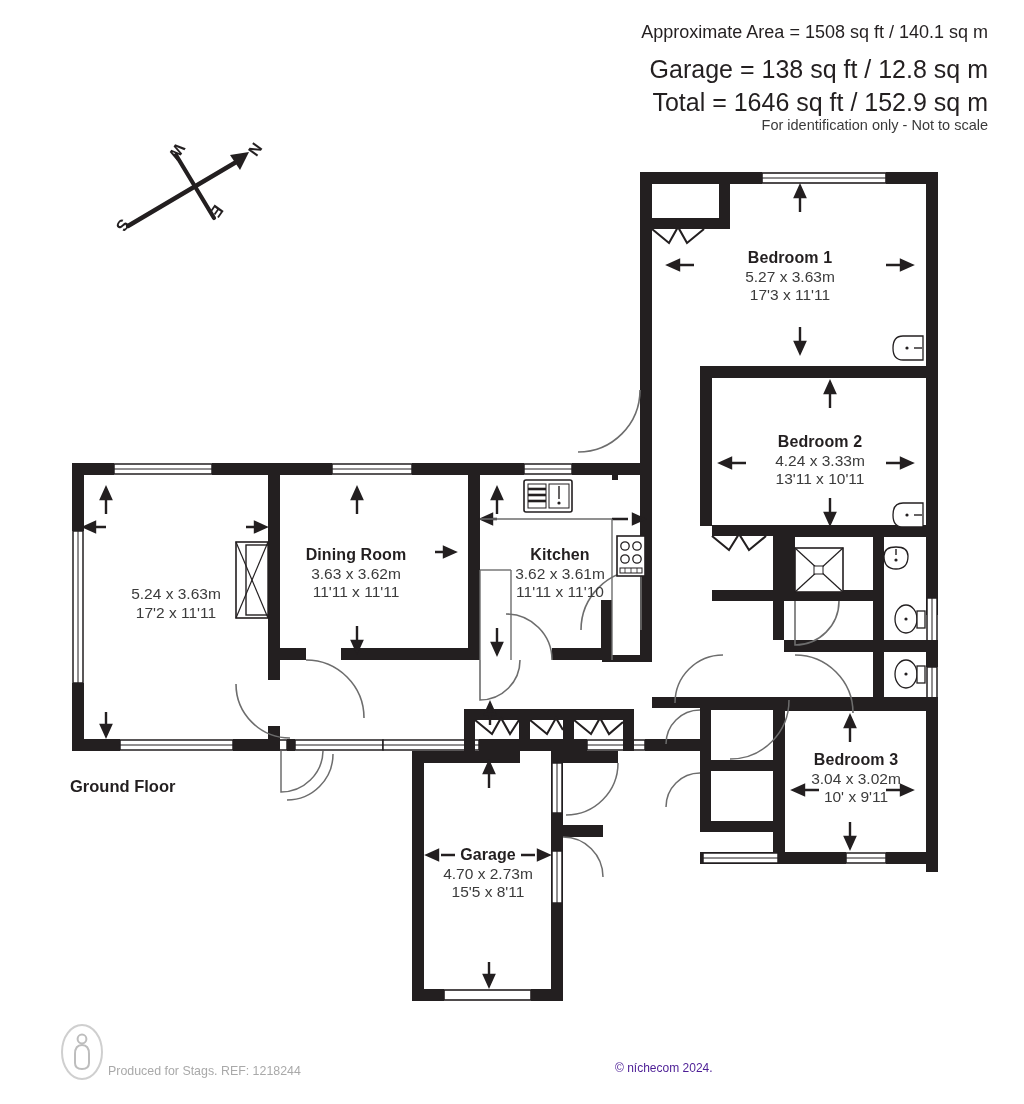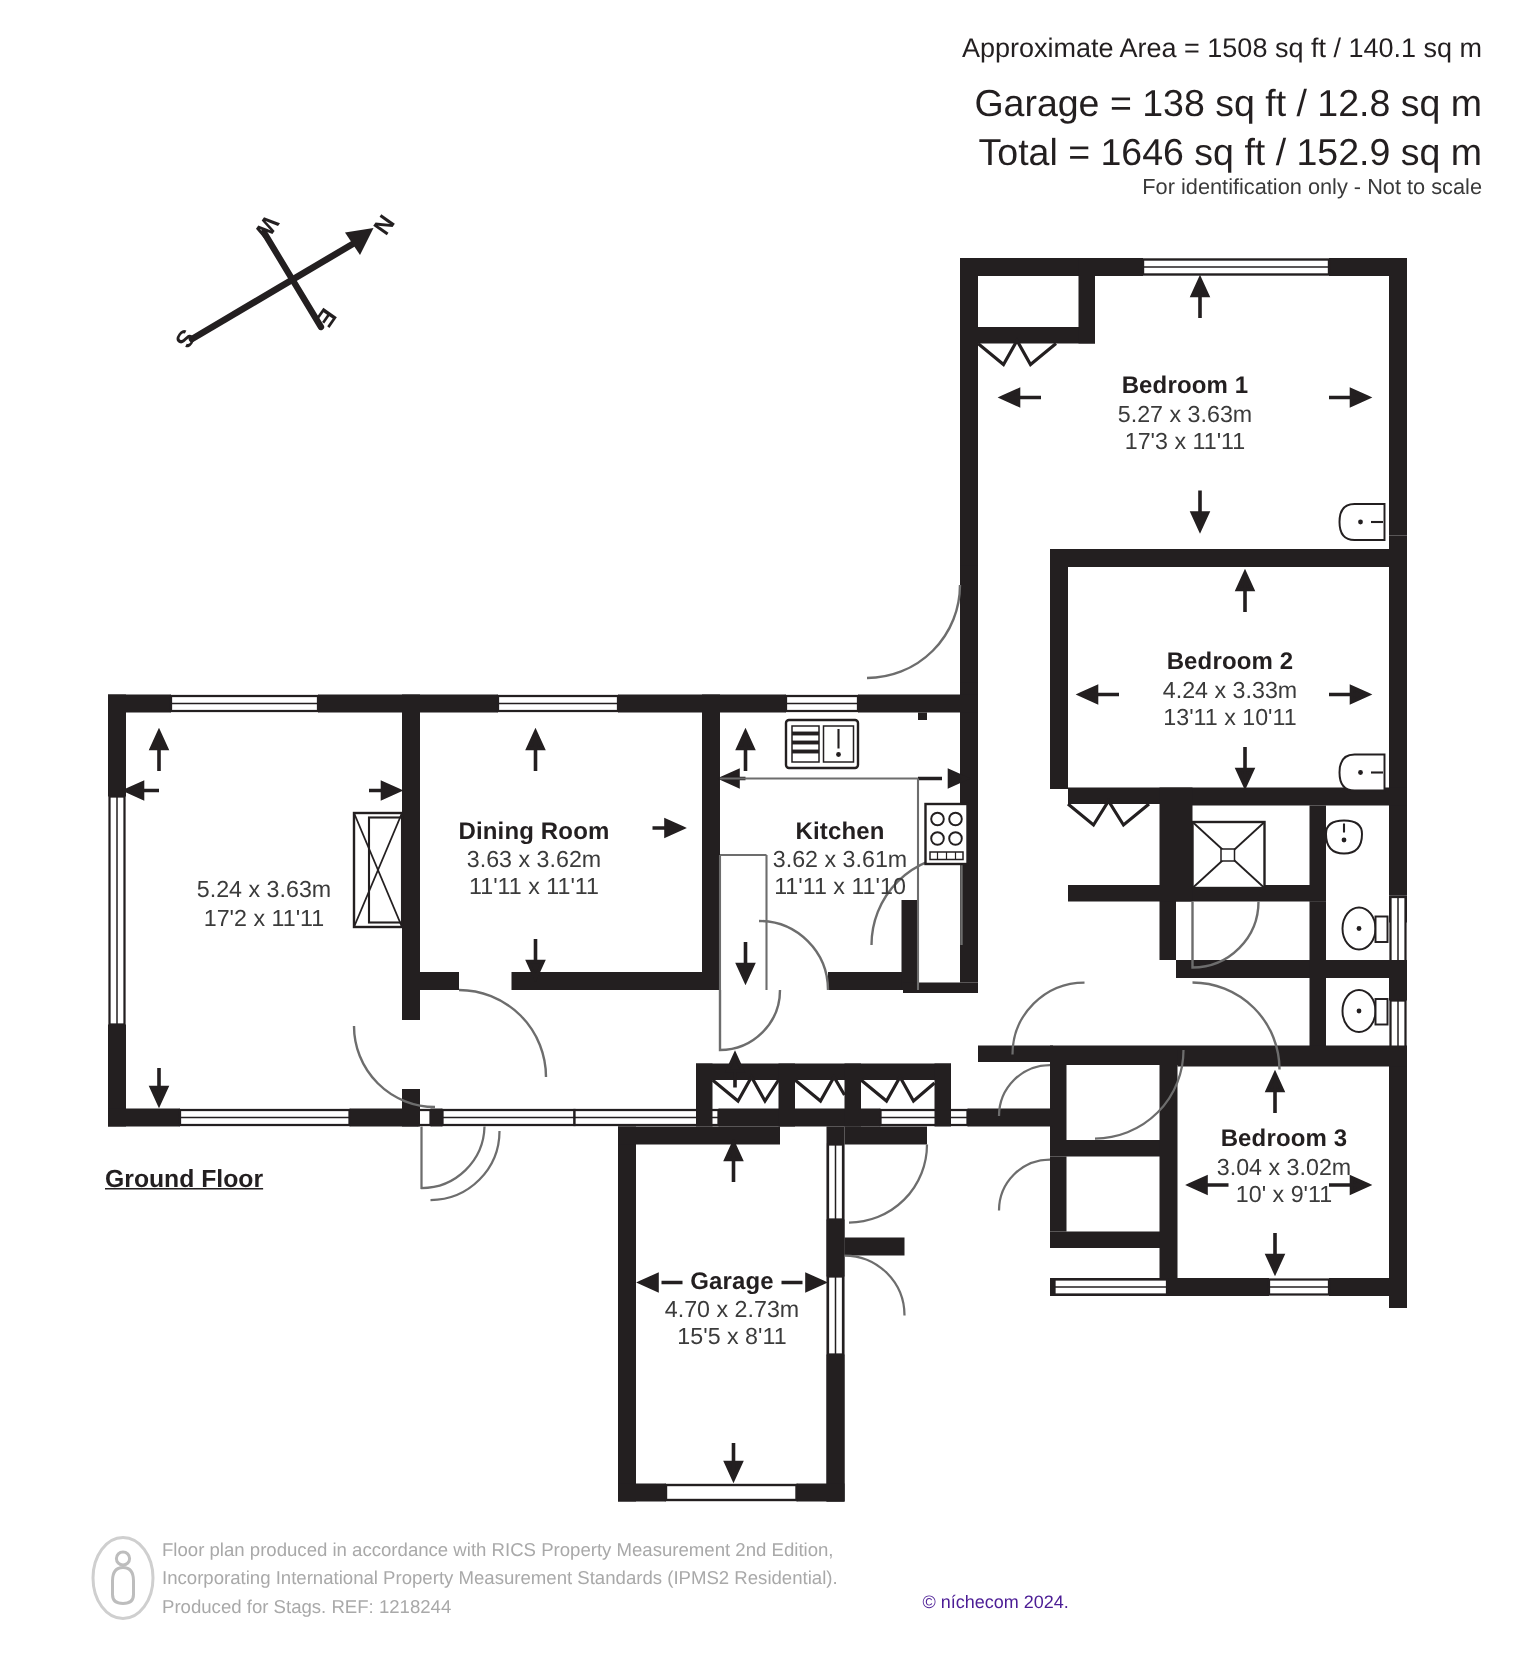--- a/index.html
+++ b/index.html
@@ -24,21 +24,21 @@
   #hdr2{top:55px;font-size:25px;}
   #hdr3{top:88px;font-size:25px;}
   #hdr4{top:117px;font-size:14.5px;color:#3a3a3a;}
 
   .rlabel{position:absolute;text-align:center;line-height:1.22;}
   .rname{font-size:16px;font-weight:bold;color:#231f20;letter-spacing:.1px;}
   .rdim{font-size:15.5px;color:#3b3b3b;}
 
   #gfloor{
     position:absolute;left:70px;top:777px;
-    font-size:16.5px;font-weight:bold;color:#231f20;text-decoration:underline;
+    font-size:16.5px;font-weight:bold;color:#231f20;
   }
 
   .compassL{position:absolute;font-size:16px;font-weight:bold;color:#231f20;}
 
   
   #footer{
     position:absolute;left:32px;top:1021px;width:760px;height:70px;
   }
   #footer .ft{
     position:absolute;left:76px;
@@ -471,17 +471,15 @@
 </div>
 
 <div id="gfloor">Ground Floor</div>
 
 <div id="footer">
   <svg id="ficon" viewBox="0 0 44 58">
     <ellipse cx="22" cy="29" rx="20" ry="27" fill="none" stroke="#cfcfcf" stroke-width="2"></ellipse>
     <circle cx="22" cy="16" r="4.4" fill="none" stroke="#bdbdbd" stroke-width="2"></circle>
     <path d="M22,22 q-7,0 -7,9 l0,9 q0,6 7,6 q7,0 7,-6 l0,-9 q0,-9 -7,-9 Z" fill="none" stroke="#bdbdbd" stroke-width="2"></path>
   </svg>
-  <div class="ft" id="ft1">Floor plan produced in accordance with RICS Property Measurement 2nd Edition,</div>
-  <div class="ft" id="ft2">Incorporating International Property Measurement Standards (IPMS2 Residential).</div>
   <div class="ft" id="ft3">Produced for Stags.   REF: 1218244</div>
   <div id="fcopy">© níchecom 2024.</div>
 </div>
 
 </body></html>

